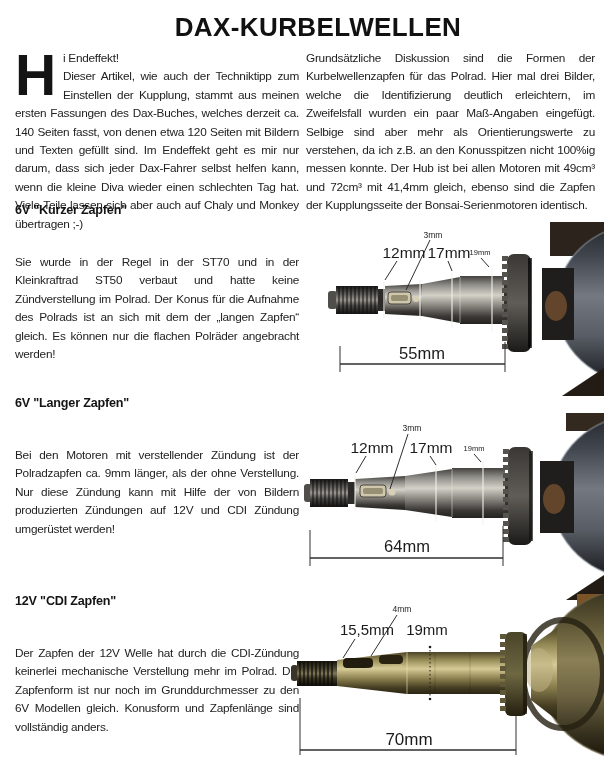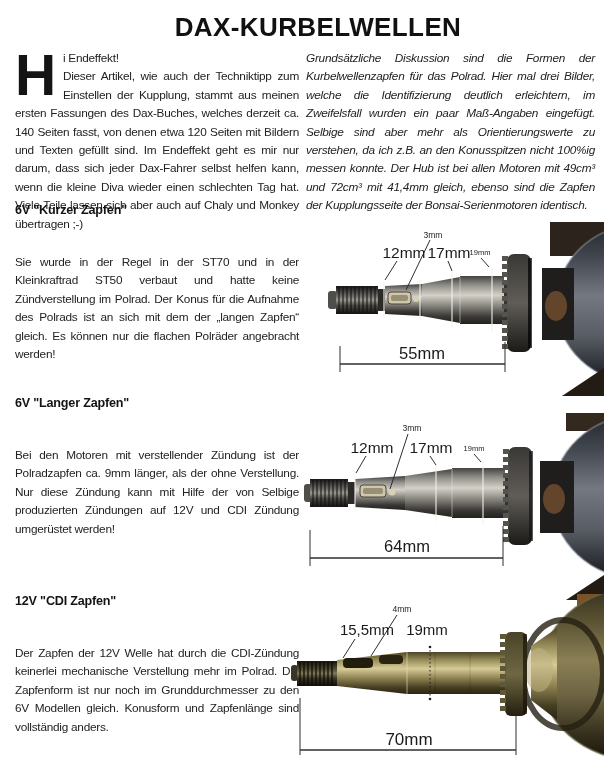--- a/index.html
+++ b/index.html
@@ -10,21 +10,21 @@
   }
   .title{
     position:absolute;top:12px;left:16px;width:100%;text-align:center;
     font-size:26px;font-weight:bold;letter-spacing:0.4px;color:#111;
   }
   .bodytext{
     font-size:11.8px;line-height:18.4px;text-align:justify;
     letter-spacing:-0.25px;color:#222;
   }
   .col-left{position:absolute;left:15px;top:49px;width:284px;}
-  .col-right{position:absolute;left:306px;top:49px;width:289px;font-style:italic;}
+  .col-right{position:absolute;left:306px;top:49px;width:289px;}
   .dropcap{
     float:left;font-size:57px;line-height:47px;font-weight:bold;
     padding:3px 7px 0 0;color:#141414;
   }
   .sec-h{
     position:absolute;left:15px;font-size:12.6px;font-weight:bold;
     letter-spacing:-0.2px;color:#141414;
   }
   .sec-b{position:absolute;left:15px;width:284px;margin-top:32px;}
   .h1{top:203px;} .b1{top:221px;}
@@ -149,21 +149,21 @@
       <line class="tick" x1="205" y1="120" x2="205" y2="150"></line>
       <text x="133" y="16" font-size="8.5" fill="#3c3c3c" text-anchor="middle">3mm</text>
       <text x="104" y="36" font-size="15.5" text-anchor="middle">12mm</text>
       <text x="149" y="36" font-size="15.5" text-anchor="middle">17mm</text>
       <text x="180" y="33" font-size="7.5" text-anchor="middle">19mm</text>
       <text x="122" y="137" font-size="16.5" text-anchor="middle">55mm</text>
     </g>
   </svg>
 
   <div class="sec-h h2">6V "Langer Zapfen"</div>
-  <div class="sec-b b2 bodytext">Bei den Motoren mit verstellender Zündung ist der Polradzapfen ca. 9mm länger, als der ohne Verstellung. Nur diese Zündung kann mit Hilfe der von Selbige produzierten Zündungen auf 12V und CDI Zündung umgerüstet werden!</div>
+  <div class="sec-b b2 bodytext">Bei den Motoren mit verstellender Zündung ist der Polradzapfen ca. 9mm länger, als der ohne Verstellung. Nur diese Zündung kann mit Hilfe der von Bildern produzierten Zündungen auf 12V und CDI Zündung umgerüstet werden!</div>
 
   <svg class="fig fig2" width="304" height="187" viewBox="0 0 304 187">
     <g>
       <rect x="266" y="0" width="38" height="18" fill="#33291f"></rect>
       <ellipse cx="340" cy="84" rx="88" ry="82" fill="url(#wh1)"></ellipse>
       <ellipse cx="340" cy="84" rx="88" ry="82" fill="none" stroke="#9aa2ab" stroke-width="2" opacity="0.45"></ellipse>
       <polygon points="266,187 304,162 304,187" fill="#231c14"></polygon>
       <rect x="240" y="48" width="34" height="72" fill="#1f1e1c"></rect>
       <ellipse cx="254" cy="86" rx="11" ry="15" fill="#6e4c2e" opacity="0.85"></ellipse>
       <rect x="4" y="71" width="8" height="18" rx="3" fill="#504e4a"></rect>

